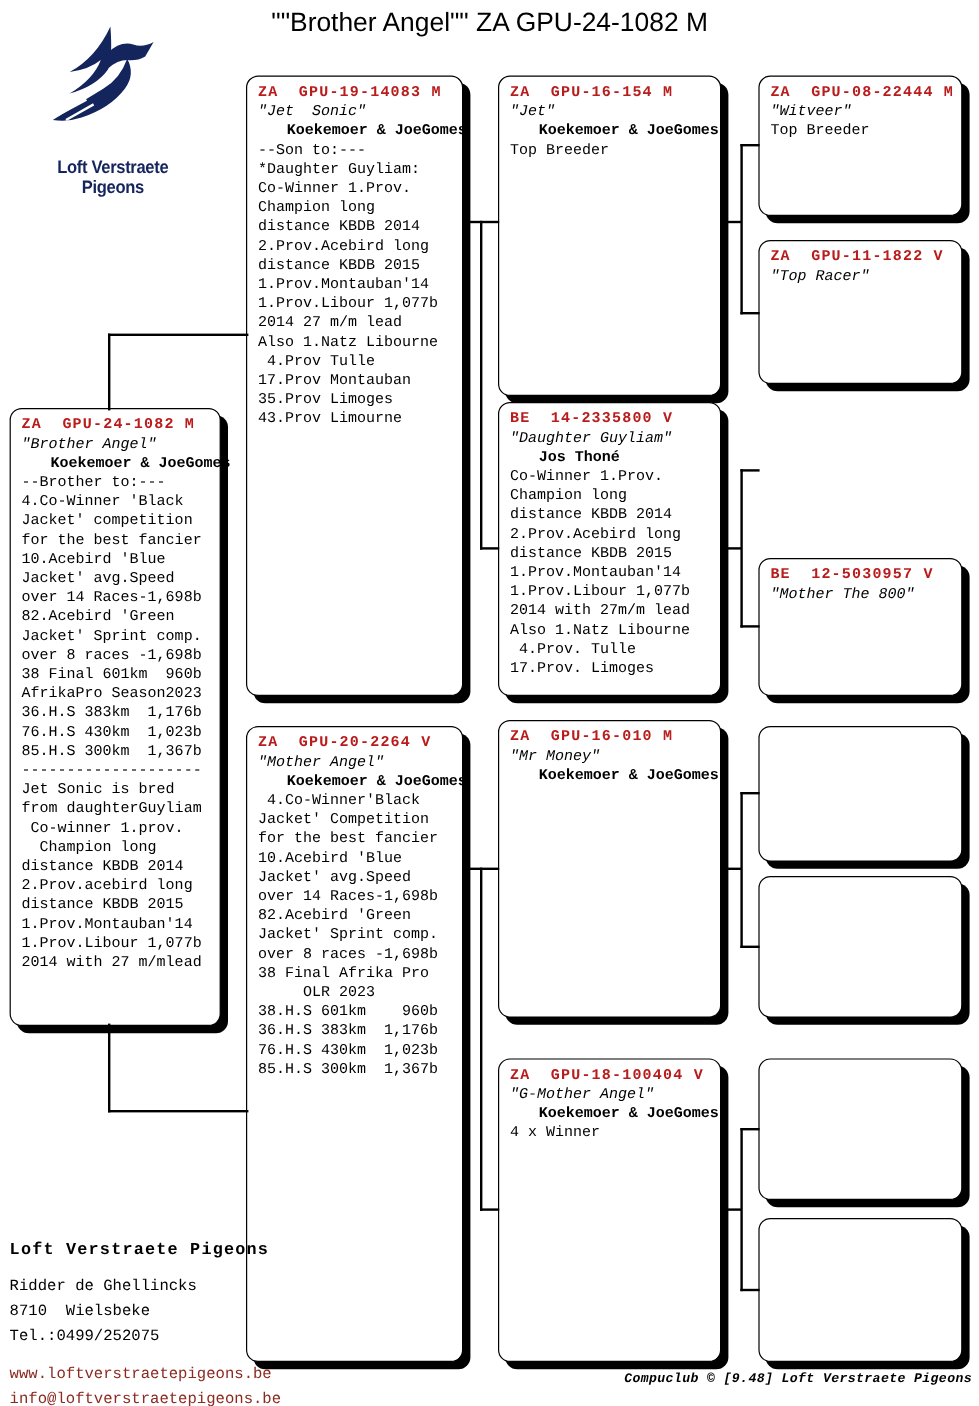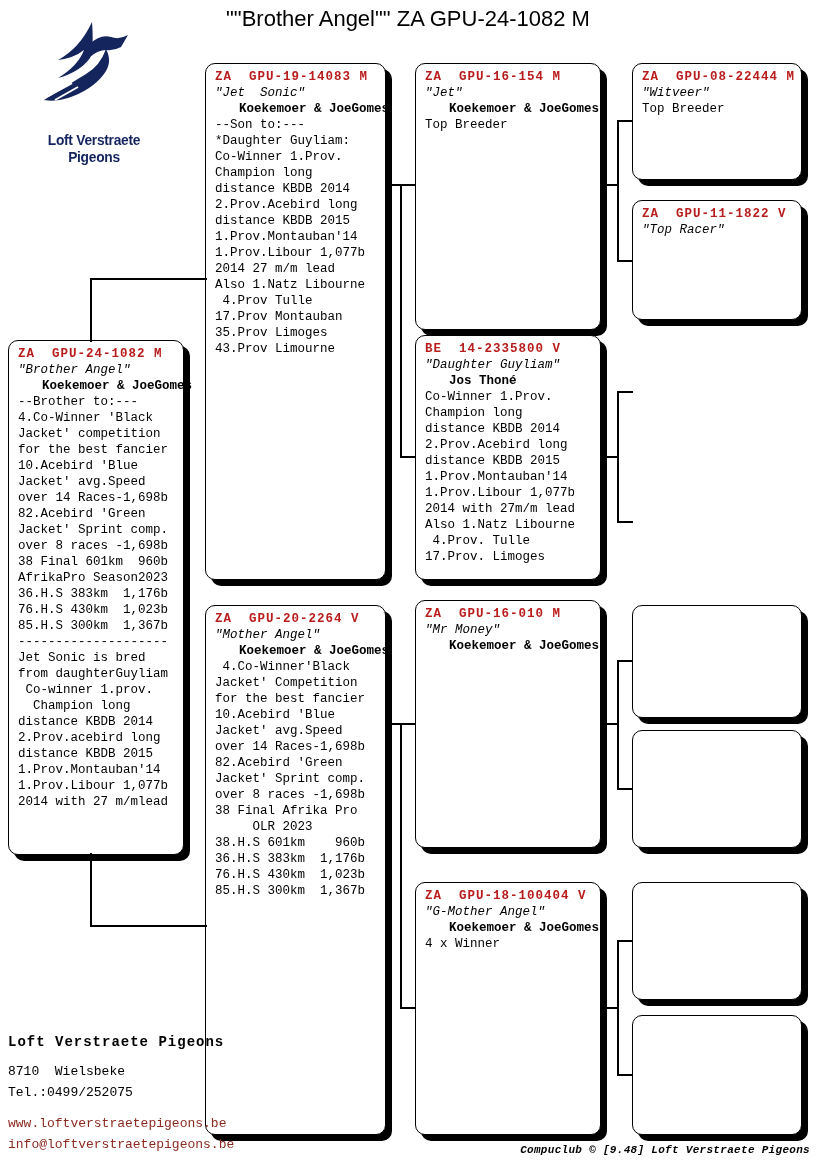--- a/index.html
+++ b/index.html
@@ -164,20 +164,25 @@
     <pre class="plines">Top Breeder</pre>
   </div>
 
   <div class="pbox" style="left:632px;top:200px;width:170px;height:120px">
     <div class="ring">ZA  GPU-11-1822 V</div>
     <div class="pname">"Top Racer"</div>
     <pre class="plines"></pre>
   </div>
 
 
+  <div class="pbox" style="left:632px;top:465px;width:170px;height:115px">
+    <div class="ring">BE  12-5030957 V</div>
+    <div class="pname">"Mother The 800"</div>
+    <pre class="plines"></pre>
+  </div>
 
   <div class="pbox" style="left:632px;top:605px;width:170px;height:113px"></div>
   <div class="pbox" style="left:632px;top:730px;width:170px;height:118px"></div>
   <div class="pbox" style="left:632px;top:882px;width:170px;height:118px"></div>
   <div class="pbox" style="left:632px;top:1015px;width:170px;height:120px"></div>
 
   <div class="line" style="left:90px;top:278px;width:2px;height:64px"></div>
   <div class="line" style="left:90px;top:278px;width:117px;height:2px"></div>
   <div class="line" style="left:90px;top:853px;width:2px;height:74px"></div>
   <div class="line" style="left:90px;top:925px;width:117px;height:2px"></div>
@@ -205,20 +210,21 @@
   <div class="line" style="left:617px;top:660px;width:16px;height:2px"></div>
   <div class="line" style="left:617px;top:788px;width:16px;height:2px"></div>
 
   <div class="line" style="left:601px;top:1007px;width:17px;height:2px"></div>
   <div class="line" style="left:617px;top:940px;width:2px;height:136px"></div>
   <div class="line" style="left:617px;top:940px;width:16px;height:2px"></div>
   <div class="line" style="left:617px;top:1074px;width:16px;height:2px"></div>
 
   <div class="footer-left">
     <div class="footer-loft">Loft Verstraete Pigeons</div>
+    <div class="footer-addr">Ridder de Ghellincks</div>
     <div class="footer-addr">8710  Wielsbeke</div>
     <div class="footer-addr">Tel.:0499/252075</div>
     <div class="footer-links">
       <div>www.loftverstraetepigeons.be</div>
       <div>info@loftverstraetepigeons.be</div>
     </div>
   </div>
 
   <div class="compuclub">Compuclub © [9.48]  Loft Verstraete Pigeons</div>
 

